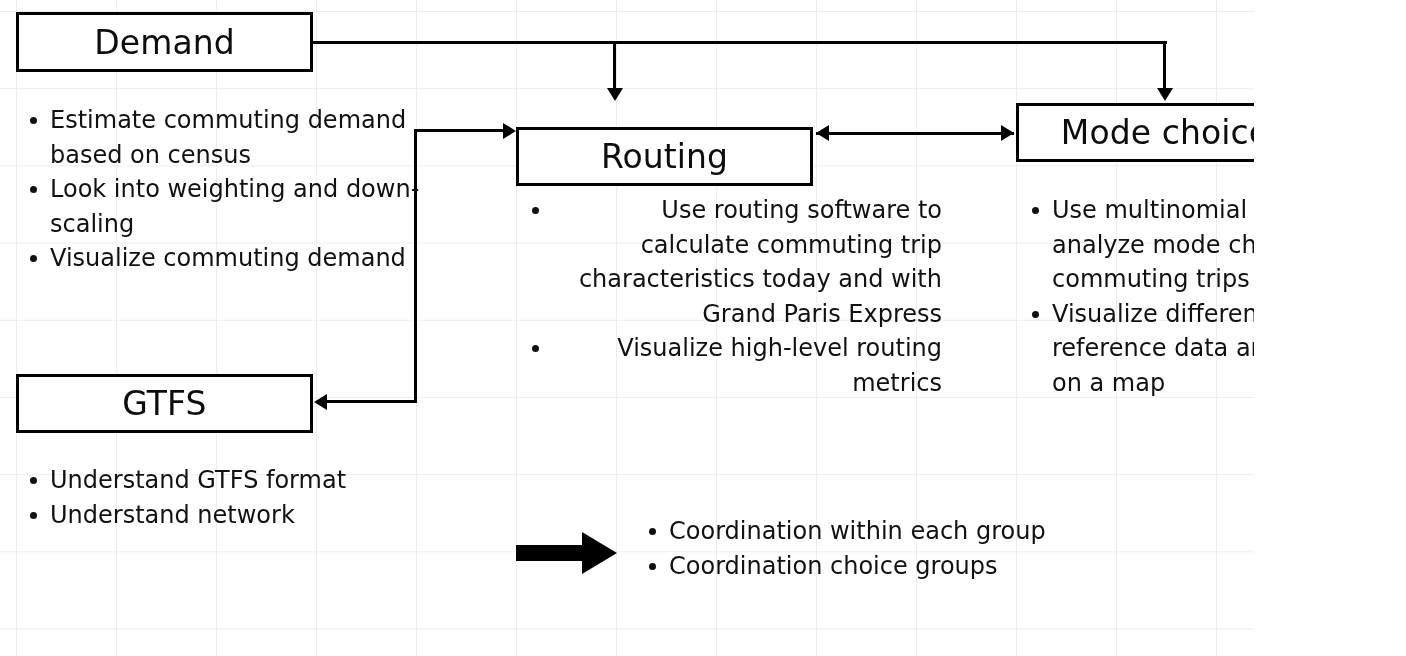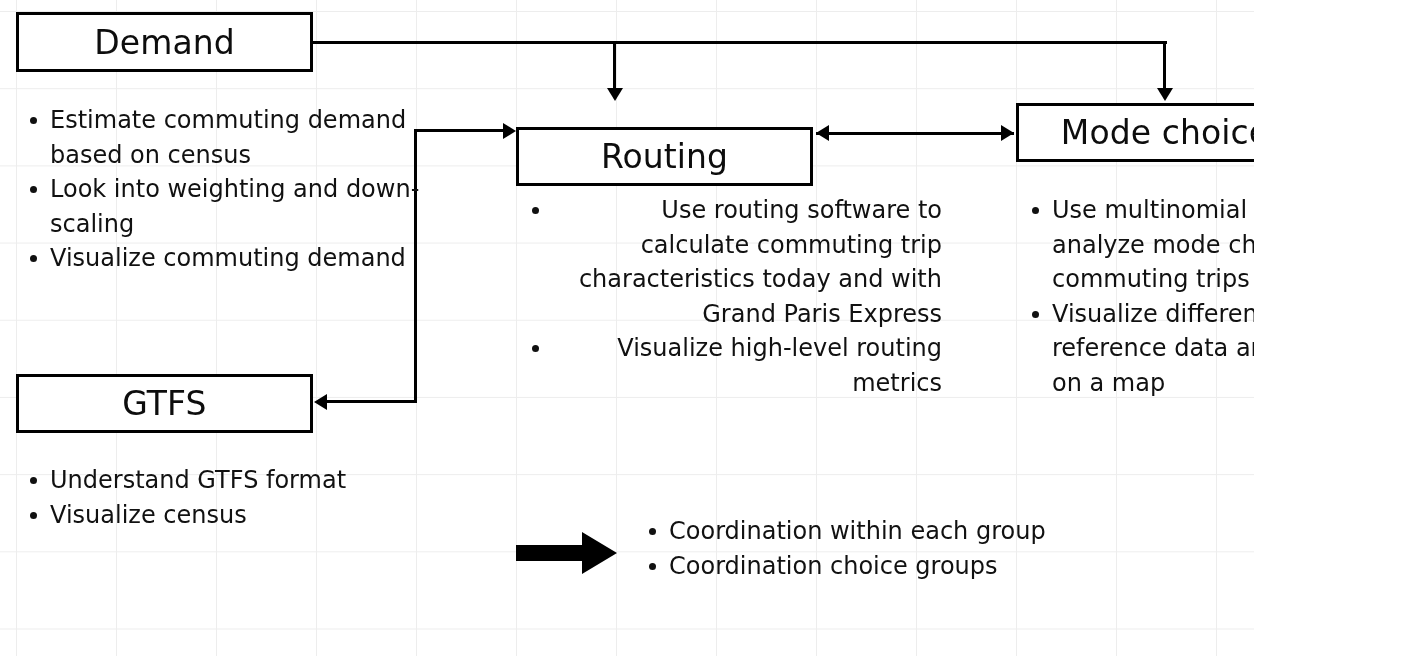--- a/index.html
+++ b/index.html
@@ -128,21 +128,21 @@
     <li>Estimate commuting demand based on census</li>
     <li>Look into weighting and down-scaling</li>
     <li>Visualize commuting demand</li>
   </ul>
 
   <div class="node-box" style="left:16px; top:374px; width:297px; height:59px;">
     <span class="node-title">GTFS</span>
   </div>
   <ul class="bullets" style="left:16px; top:463px; width:390px;">
     <li>Understand GTFS format</li>
-    <li>Visualize census</li>
+    <li>Understand network</li>
   </ul>
 
   <div class="node-box" style="left:516px; top:103px; width:297px; height:59px;margin-top:24px;">
     <span class="node-title">Routing</span>
   </div>
   <ul class="bullets" style="left:518px; top:193px; width:390px;text-align:right;">
     <li>Use routing software to calculate commuting trip characteristics today and with Grand Paris Express</li>
     <li>Visualize high-level routing metrics</li>
   </ul>
 

